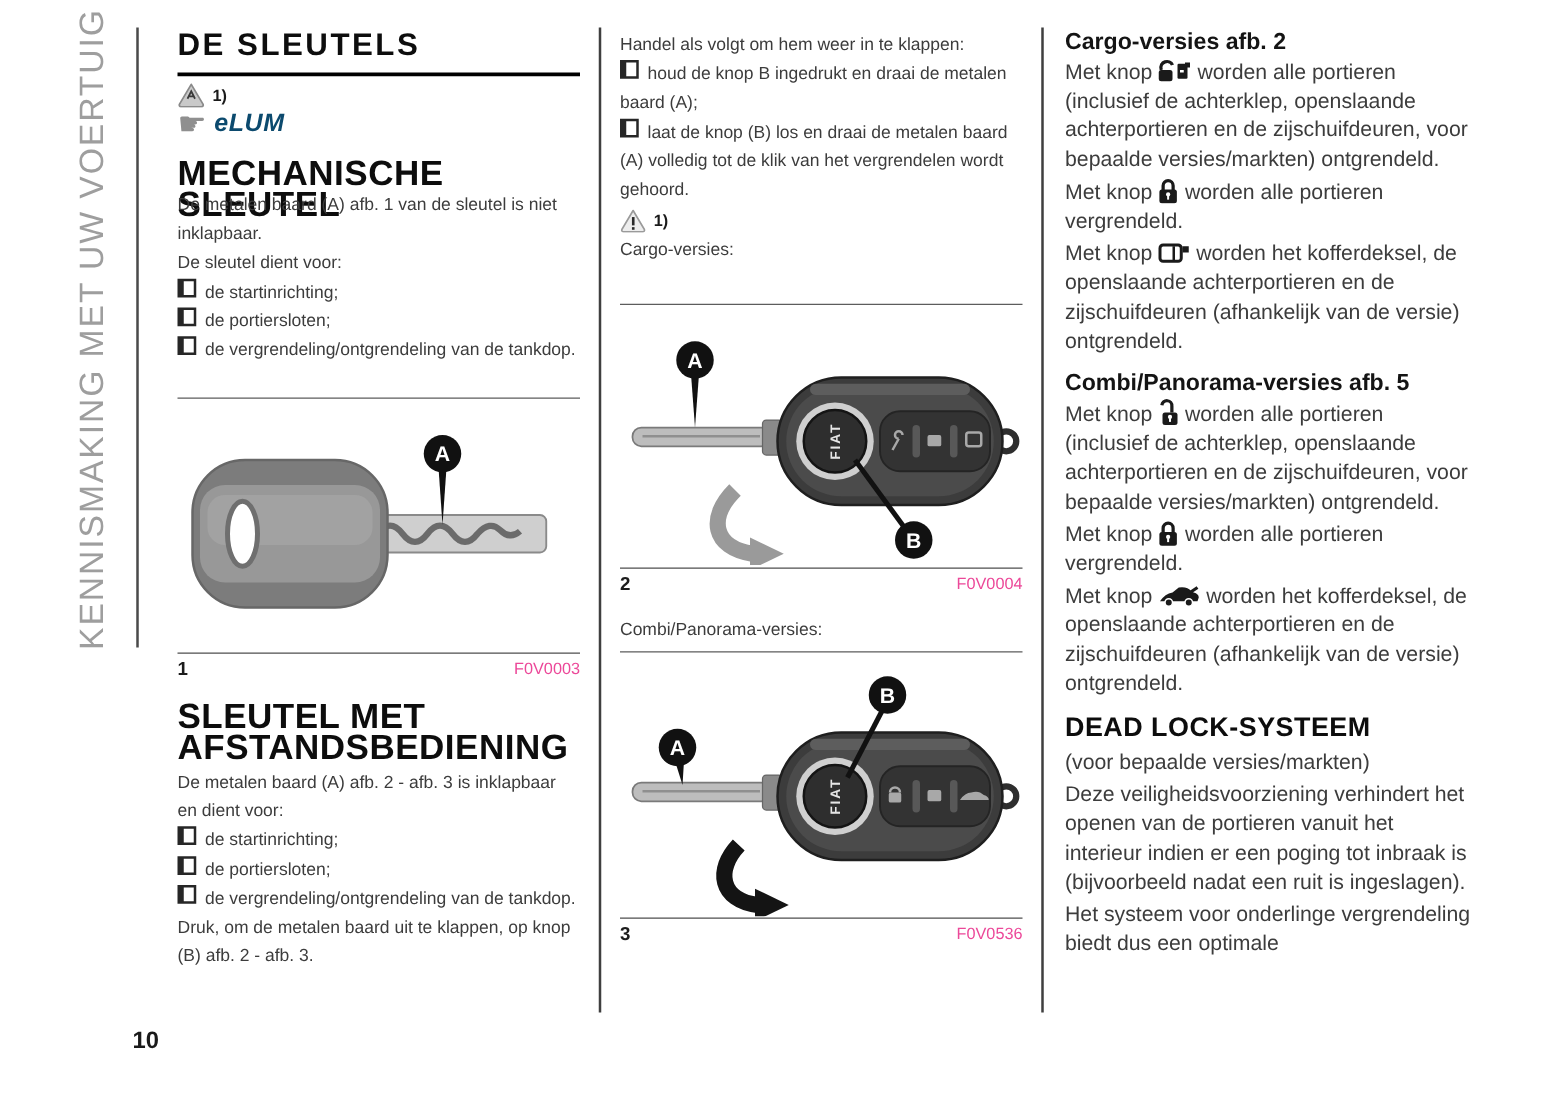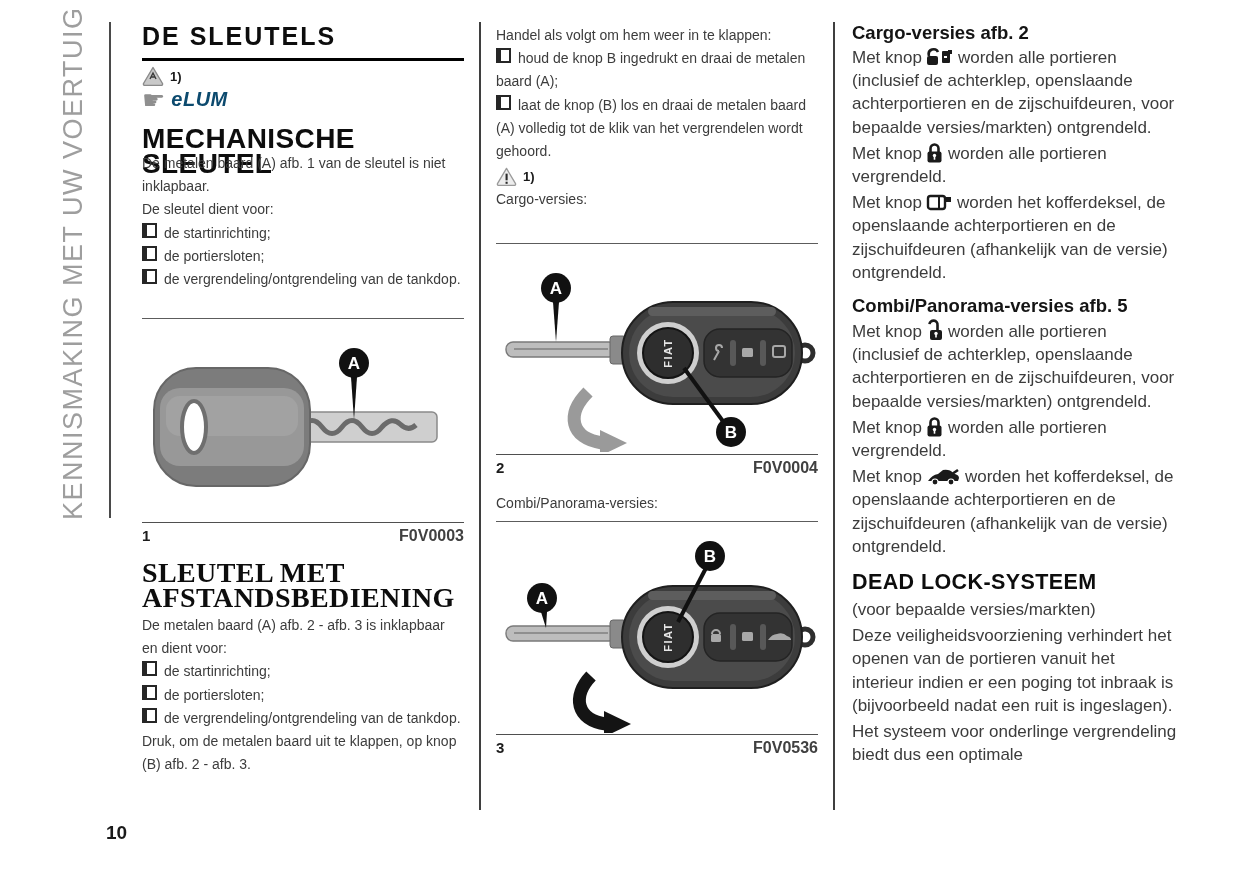--- a/index.html
+++ b/index.html
@@ -33,21 +33,21 @@
   }
   h2.sec-head{margin:0;font-size:28px;font-weight:900;letter-spacing:.4px;color:#0d0d0d;line-height:25px;}
   .body-text p{margin:0;font-size:14px;line-height:23.2px;color:#3c3c3c;}
   .bullet-sq{
     display:inline-block;width:8px;height:11px;border:2px solid #262626;border-left-width:5px;
     margin-right:7px;vertical-align:0px;
   }
   .rule{border:none;border-top:1px solid #5c5c5c;margin:0;}
   .fig-cap{display:flex;justify-content:space-between;border-top:1px solid #4f4f4f;padding-top:4px;}
   .fig-num{font-size:15px;font-weight:600;color:#1c1c1c;}
-  .fig-code{font-size:16px;font-weight:700;color:#404040;}
+  .fig-code{font-size:13px;font-weight:400;color:#ec4899;}
 
   .icon-row{display:flex;align-items:center;gap:6px;}
   .ref-note{font-size:13px;font-weight:800;color:#1a1a1a;}
   .hand-glyph{font-family:"DejaVu Sans",sans-serif;font-size:26px;color:#8f8f8f;line-height:20px;}
   .elearn-text{font-size:20px;font-weight:800;color:#0c4a6e;letter-spacing:.5px;font-style:italic;}
 
   
   .c3 p{margin:0 0 3px;font-size:17px;line-height:23.2px;}
   .c3-head{margin:0 0 2px;font-size:18.5px;font-weight:700;color:#141414;}
   .c3-head.spaced{margin-top:11px;}
@@ -112,21 +112,21 @@
       <circle cx="212" cy="33" r="15" fill="#111"></circle>
       <text class="callout-letter" x="212" y="39" text-anchor="middle" font-size="17" fill="#fff">A</text>
     </svg>
   </div>
 
   <div class="abs fig-cap" style="top:522px;">
     <span class="fig-num">1</span>
     <span class="fig-code">F0V0003</span>
   </div>
 
-  <div class="abs" style="top:560px;font-family:Liberation Serif, serif;">
+  <div class="abs" style="top:560px;">
     <h2 class="sec-head">SLEUTEL MET AFSTANDSBEDIENING</h2>
   </div>
 
   <div class="abs body-text" style="top:614px;">
     <p>De metalen baard (A) afb. 2 - afb. 3 is inklapbaar en dient voor:</p>
     <p><span class="bullet-sq"></span><span>de startinrichting;</span></p>
     <p><span class="bullet-sq"></span><span>de portiersloten;</span></p>
     <p><span class="bullet-sq"></span><span>de vergrendeling/ontgrendeling van de tankdop.</span></p>
     <p>Druk, om de metalen baard uit te klappen, op knop (B) afb. 2 - afb. 3.</p>
   </div>

